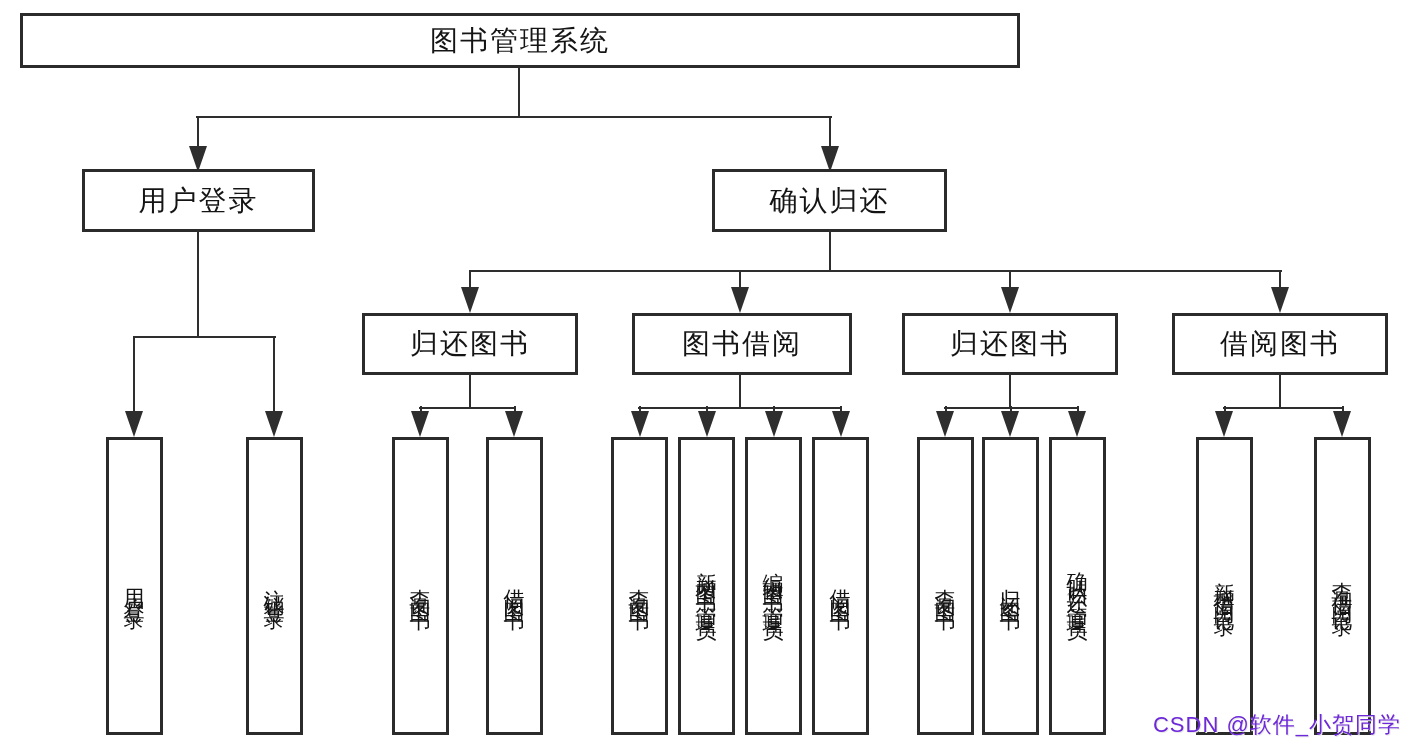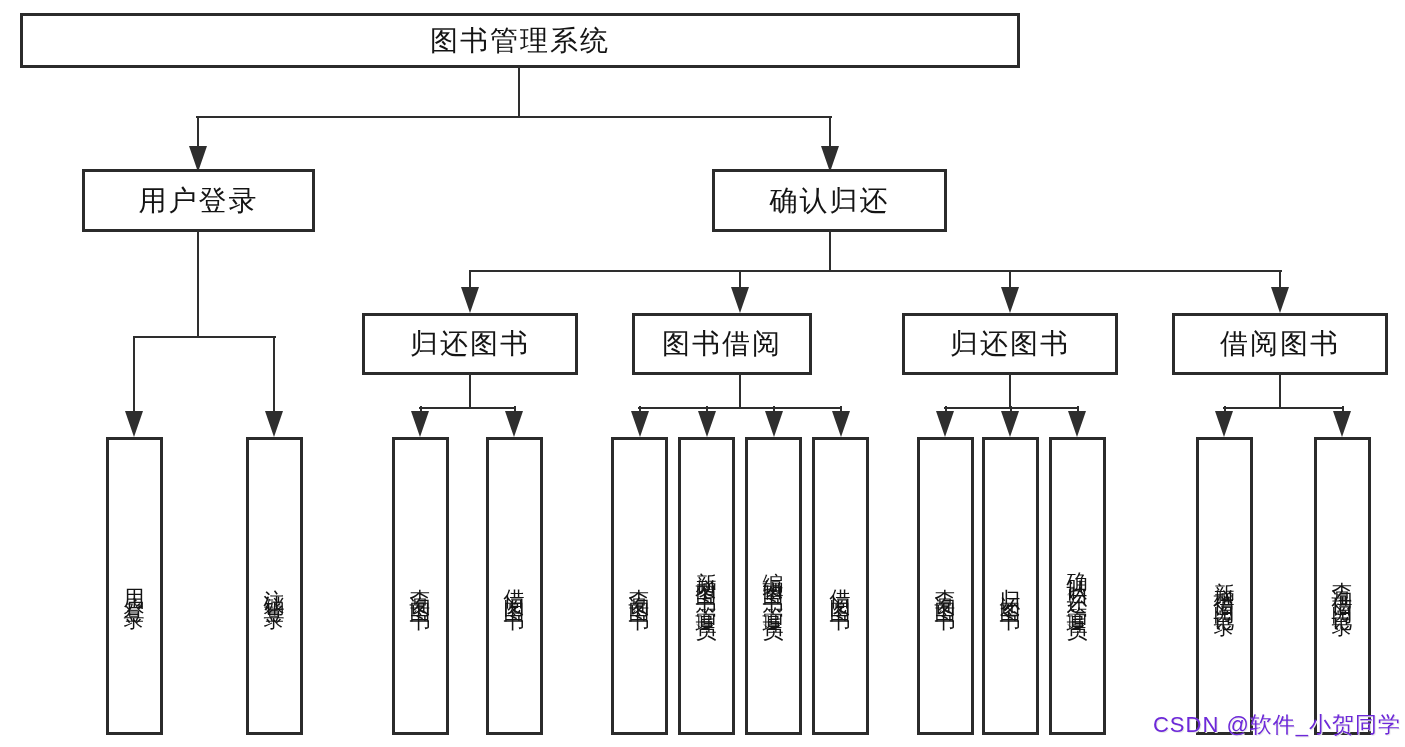--- a/index.html
+++ b/index.html
@@ -104,21 +104,21 @@
   <div class="vline" style="left:739px; top:270px; height:20px;"></div>
   <div class="ahead" style="left:731px; top:287px;"></div>
   <div class="vline" style="left:1009px; top:270px; height:20px;"></div>
   <div class="ahead" style="left:1001px; top:287px;"></div>
   <div class="vline" style="left:1279px; top:270px; height:20px;"></div>
   <div class="ahead" style="left:1271px; top:287px;"></div>
 
   <div class="node node-h" style="left:362px; top:313px; width:216px; height:62px;">
     <span>归还图书</span>
   </div>
-  <div class="node node-h" style="left:632px; top:313px; width:180px; height:62px;">
+  <div class="node node-h" style="left:632px; top:313px; width:220px; height:62px;">
     <span>图书借阅</span>
   </div>
   <div class="node node-h" style="left:902px; top:313px; width:216px; height:62px;">
     <span>归还图书</span>
   </div>
   <div class="node node-h" style="left:1172px; top:313px; width:216px; height:62px;">
     <span>借阅图书</span>
   </div>
 
   <div class="vline" style="left:469px; top:373px; height:36px;"></div>

